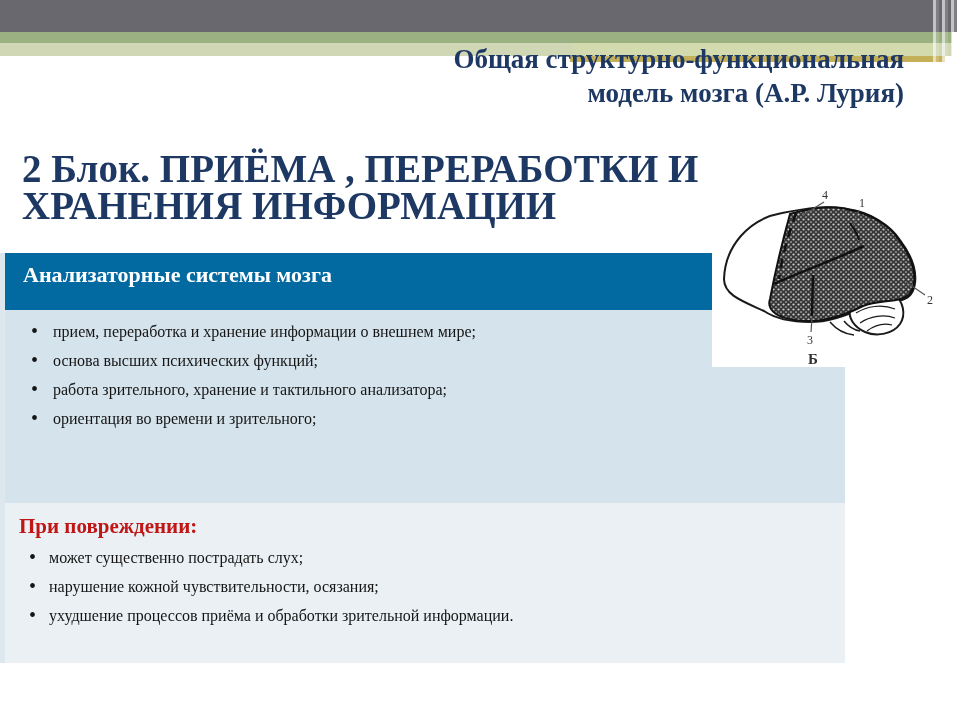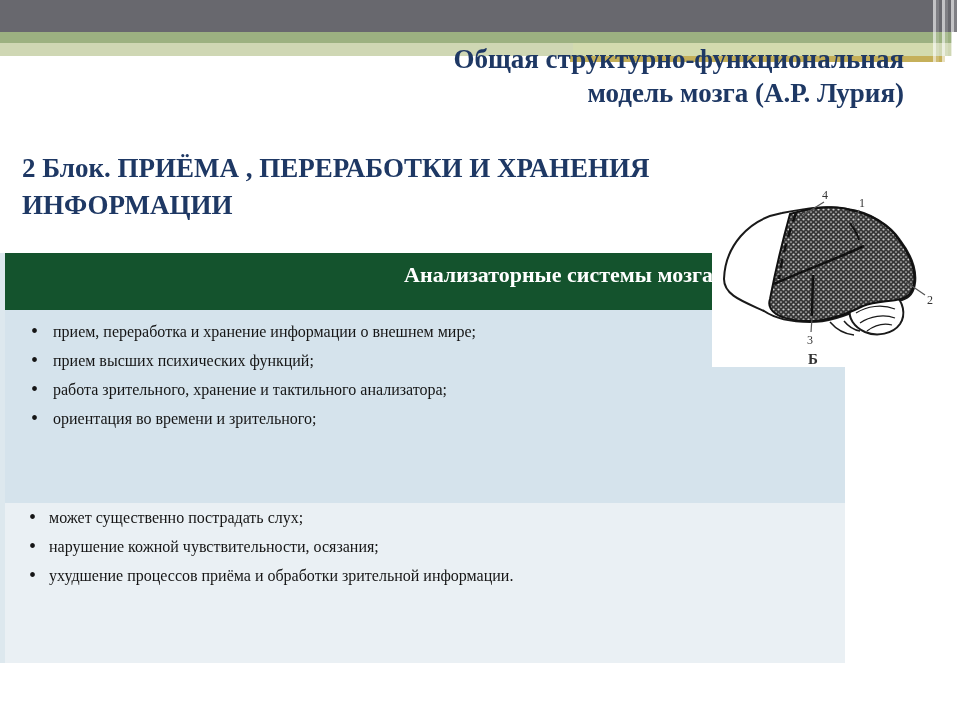--- a/index.html
+++ b/index.html
@@ -16,25 +16,25 @@
            background:repeating-linear-gradient(90deg,rgba(255,255,255,0) 0 3px,
              rgba(255,255,255,.6) 3px 6px,rgba(255,255,255,.15) 6px 9px);}
   .stripe-white-edge{position:absolute;left:957px;top:0;width:3px;height:62px;background:#ffffff;}
 
   
   .slide-title{position:absolute;top:42px;right:56px;z-index:3;text-align:right;
                color:#1e3864;font-weight:bold;font-size:27px;line-height:34px;}
 
   
   .section-heading{position:absolute;left:22px;top:150px;width:770px;z-index:1;
-                   color:#1e3864;font-weight:bold;font-size:27px;line-height:37px;}
+                   color:#1e3864;font-weight:bold;font-size:39px;line-height:37px;}
 
   
   .table-edge{position:absolute;left:0;top:253px;width:5px;height:410px;background:#dde8ee;}
-  .analyzer-header{position:absolute;left:5px;top:253px;width:708px;height:57px;background:#14532d;z-index:1;text-align:right;}
+  .analyzer-header{position:absolute;left:5px;top:253px;width:708px;height:57px;background:#0369a1;z-index:1;}
   .analyzer-header .hdr-label{display:block;padding:9px 0 0 18px;color:#ffffff;
                               font-weight:bold;font-size:22px;}
   .functions-panel{position:absolute;left:5px;top:310px;width:840px;height:193px;background:#d5e3ec;z-index:1;}
   .damage-panel{position:absolute;left:5px;top:503px;width:840px;height:160px;background:#eaf0f4;z-index:1;}
 
   ul.blist{list-style:none;margin:0;padding:7px 0 0 0;}
   ul.blist li{position:relative;padding-left:48px;margin:0;font-size:16px;line-height:29px;color:#151515;}
   ul.blist li::before{content:"\2022";position:absolute;left:26px;top:0;font-size:20px;color:#151515;}
   .damage-panel ul.blist{padding-top:0;}
   .damage-panel ul.blist li{padding-left:44px;}
@@ -68,27 +68,28 @@
 
   <div class="table-edge"></div>
 
   <div class="analyzer-header">
     <span class="hdr-label">Анализаторные системы мозга</span>
   </div>
 
   <div class="functions-panel">
     <ul class="blist">
       <li>прием, переработка и хранение информации о внешнем мире;</li>
-      <li>прием высших психических функций;</li>
+      <li>основа высших психических функций;</li>
       <li>работа зрительного, хранение и тактильного анализатора;</li>
       <li>ориентация во времени и зрительного;</li>
     </ul>
   </div>
 
   <div class="damage-panel">
+    <p class="damage-title">При повреждении:</p>
     <ul class="blist">
       <li>может существенно пострадать слух;</li>
       <li>нарушение кожной чувствительности, осязания;</li>
       <li>ухудшение процессов приёма и обработки зрительной информации.</li>
     </ul>
   </div>
 
   <div class="brain-card">
     <svg width="248" height="184" viewBox="0 0 248 184">
       <defs>

